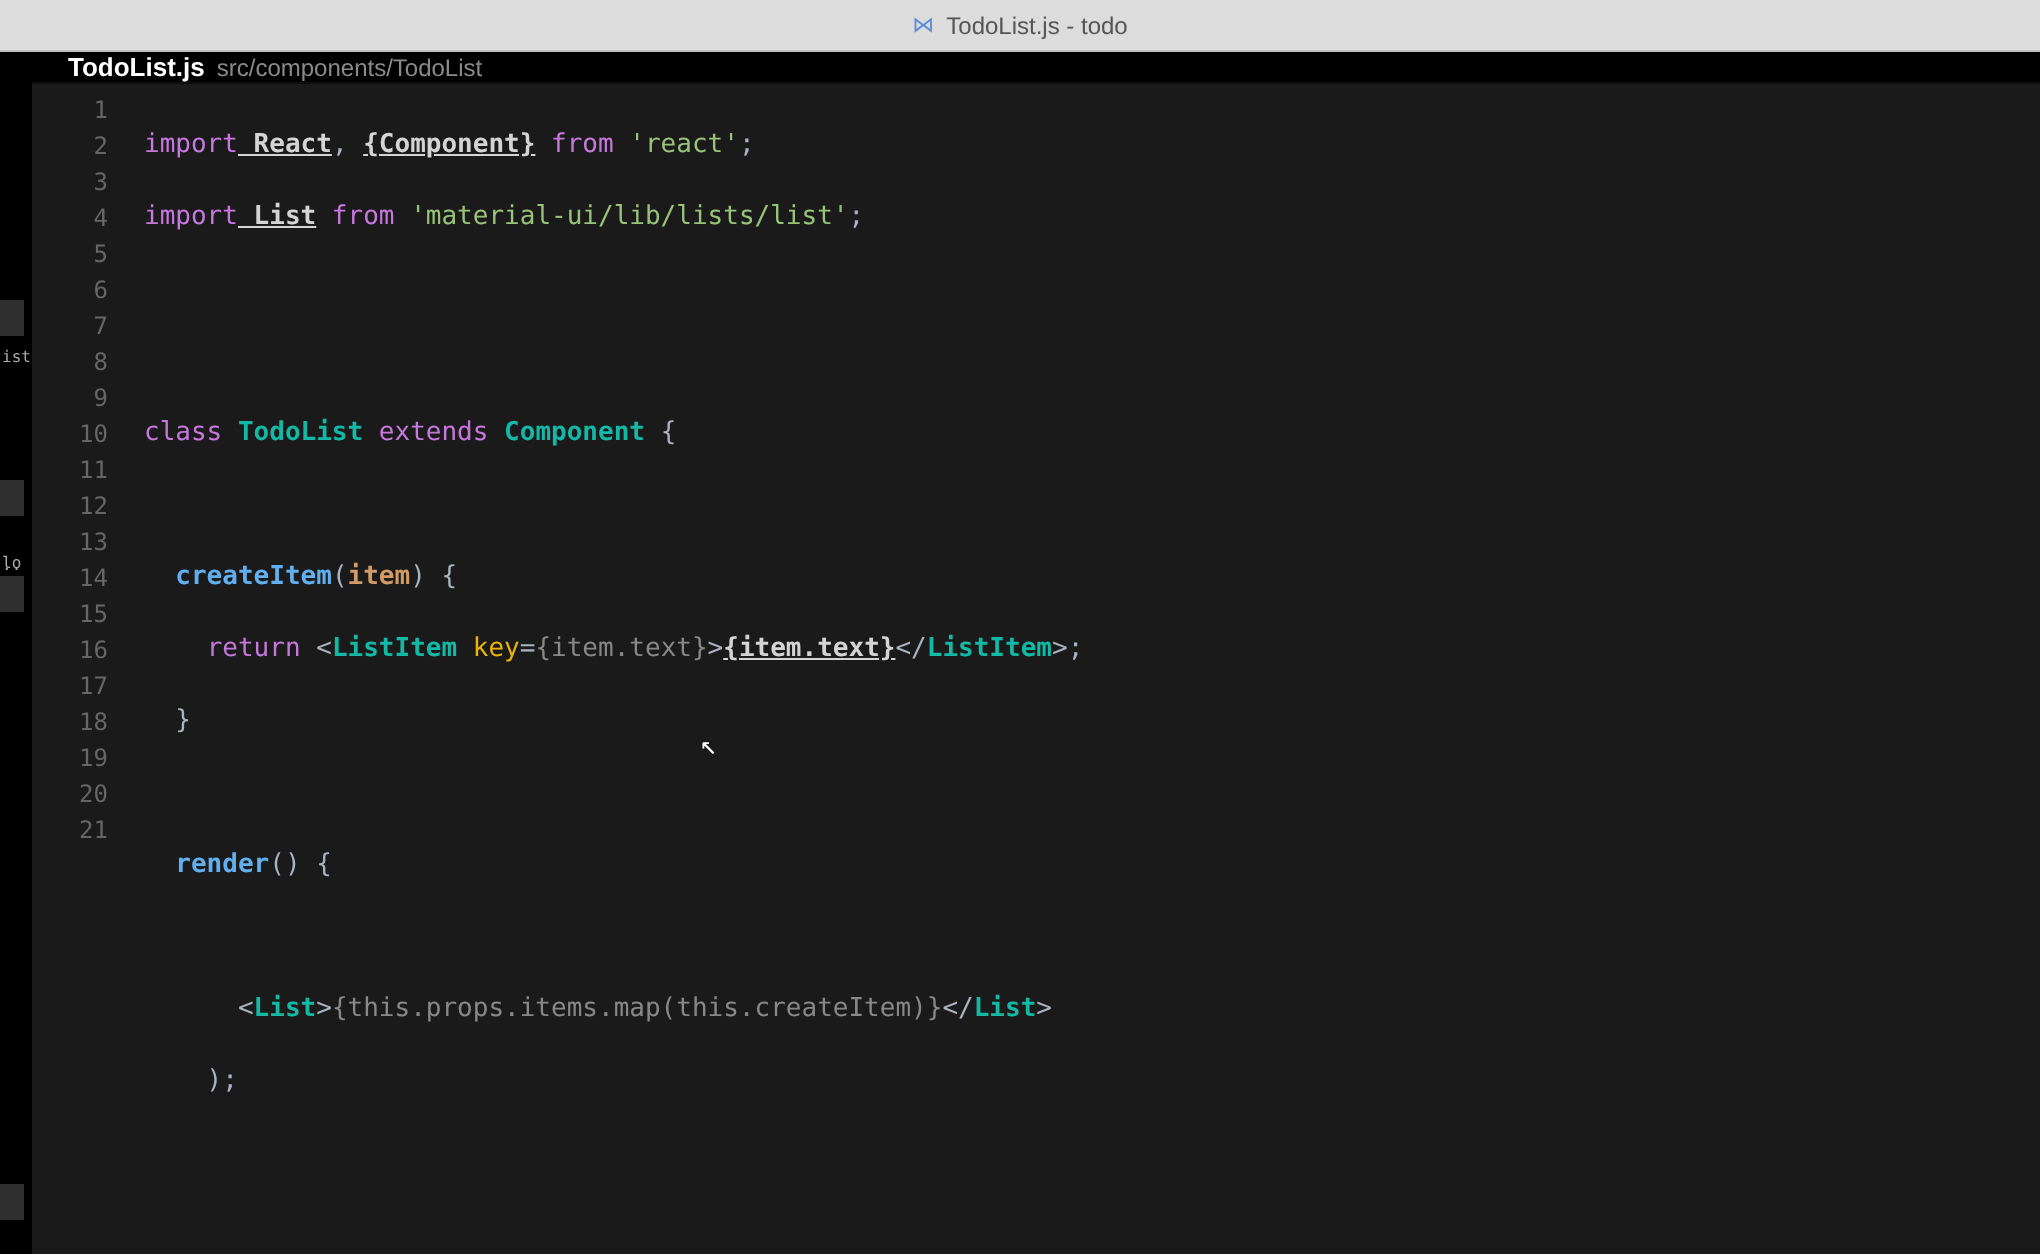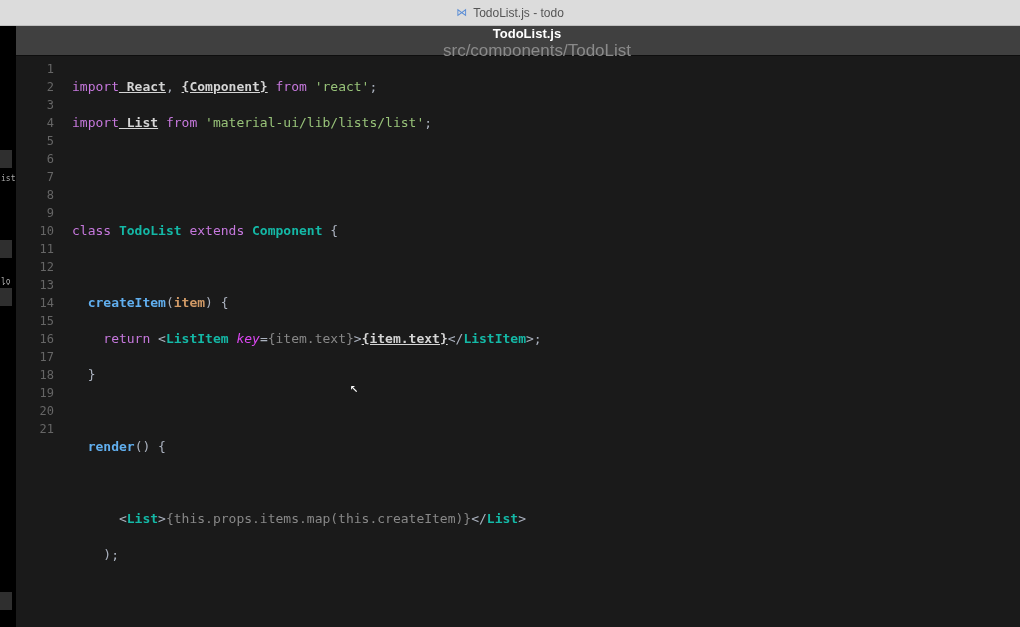--- a/index.html
+++ b/index.html
@@ -48,38 +48,37 @@
     padding-left: 1px;
   }
   .editor-area {
     flex: 1;
     display: flex;
     flex-direction: column;
     background: #1a1a1a;
   }
   .tabbar {
     height: 30px;
-    background: #404040;
+    background: #000000;
     display: flex;
     align-items: center;
     padding-left: 18px;
     border-bottom: 1px solid #0e0e0e;
-    flex-direction: column;
   }
   .tab-filename {
     color: #ffffff;
     font-weight: 700;
     font-family: -apple-system, BlinkMacSystemFont, 'Segoe UI', sans-serif;
     font-size: 13px;
   }
   .tab-path {
     color: #8a8a8a;
     font-family: -apple-system, BlinkMacSystemFont, 'Segoe UI', sans-serif;
-    font-size: 17px;
-    margin-left: 20px;
+    font-size: 12px;
+    margin-left: 6px;
   }
   .code-area {
     flex: 1;
     display: flex;
     background: #1a1a1a;
   }
   .gutter {
     width: 56px;
     text-align: right;
     padding-right: 18px;
@@ -99,21 +98,21 @@
   }
   .code-line { height: 18px; }
   .tok-kw    { color: #c678dd; }  
   .tok-ident { color: #d4d4d4; font-weight: 700; text-decoration: underline; }
   .tok-comp  { color: #14b8a6; font-weight: 700; } 
   .tok-str   { color: #98c379; }
   .tok-punct { color: #abb2bf; }
   .tok-param { color: #d19a66; font-weight: 700; }
   .tok-func  { color: #61afef; font-weight: 700; }
   .tok-expr  { color: #888; }
-  .tok-attr  { color: #d946ef; font-style: italic; }
+  .tok-attr  { color: #eab308; }
   .cursor-arrow {
     position: absolute;
     left: 278px;
     top: 322px;
     font-size: 14px;
     color: #fff;
     pointer-events: none;
   }
   .sidestub {
     position: absolute;

